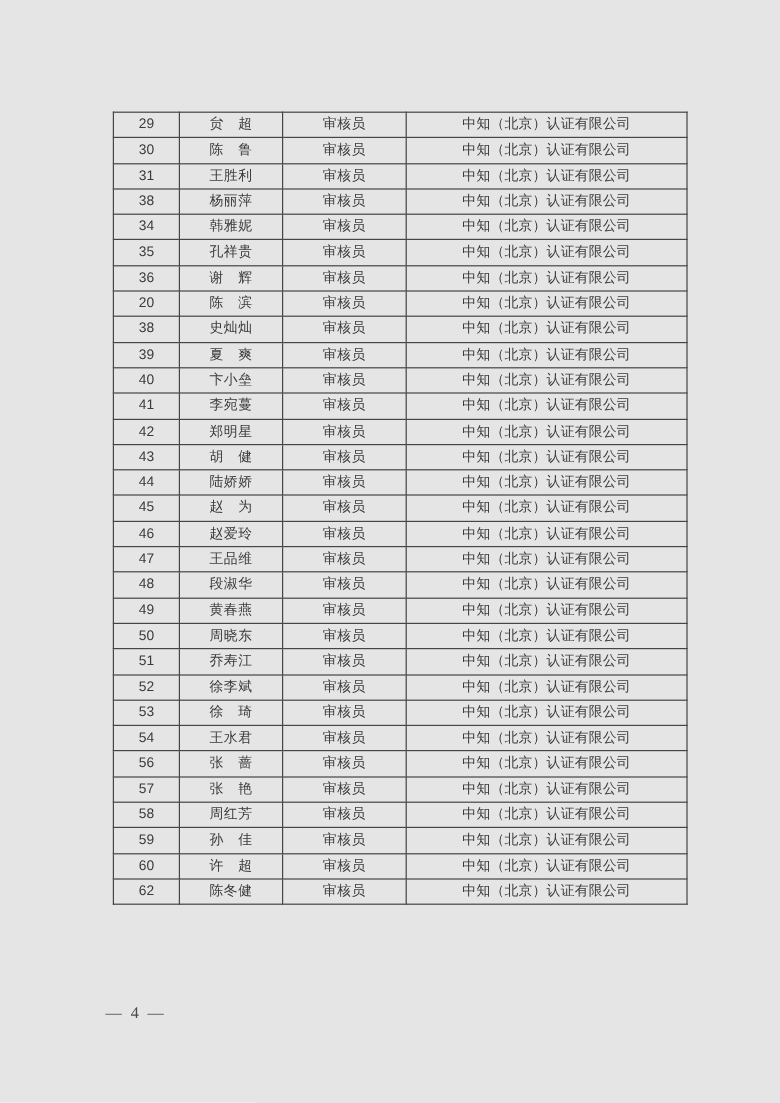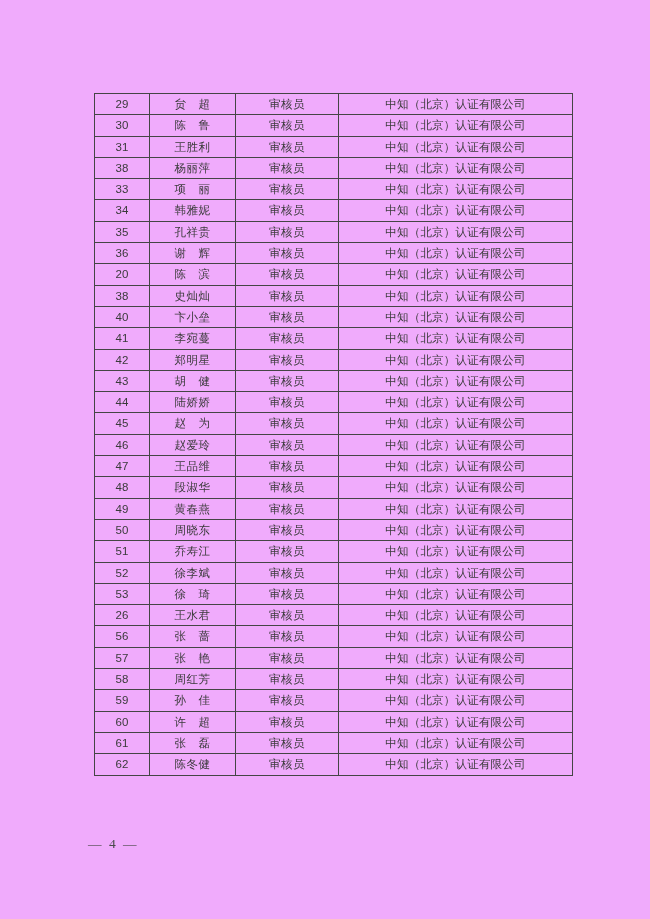--- a/index.html
+++ b/index.html
@@ -4,21 +4,21 @@
 <style>
   html, body {
     margin: 0;
     padding: 0;
     background: #ffffff;
   }
   .page {
     position: relative;
     width: 650px;
     height: 919px;
-    background: #f0abfc;
+    background: #e5e5e5;
     font-family: "Liberation Serif", "DejaVu Serif", serif;
     overflow: hidden;
   }
   table.roster {
     position: absolute;
     left: 94px;
     top: 93px;
     width: 474px;
     border-collapse: collapse;
     table-layout: fixed;
@@ -74,26 +74,20 @@
           <td class="col-role">审核员</td>
           <td class="col-company">中知（北京）认证有限公司</td>
         </tr>
         <tr>
           <td class="col-no">38</td>
           <td class="col-name">杨丽萍</td>
           <td class="col-role">审核员</td>
           <td class="col-company">中知（北京）认证有限公司</td>
         </tr>
         <tr>
-          <td class="col-no">33</td>
-          <td class="col-name">项　丽</td>
-          <td class="col-role">审核员</td>
-          <td class="col-company">中知（北京）认证有限公司</td>
-        </tr>
-        <tr>
           <td class="col-no">34</td>
           <td class="col-name">韩雅妮</td>
           <td class="col-role">审核员</td>
           <td class="col-company">中知（北京）认证有限公司</td>
         </tr>
         <tr>
           <td class="col-no">35</td>
           <td class="col-name">孔祥贵</td>
           <td class="col-role">审核员</td>
           <td class="col-company">中知（北京）认证有限公司</td>
@@ -110,20 +104,26 @@
           <td class="col-role">审核员</td>
           <td class="col-company">中知（北京）认证有限公司</td>
         </tr>
         <tr>
           <td class="col-no">38</td>
           <td class="col-name">史灿灿</td>
           <td class="col-role">审核员</td>
           <td class="col-company">中知（北京）认证有限公司</td>
         </tr>
         <tr>
+          <td class="col-no">39</td>
+          <td class="col-name">夏　爽</td>
+          <td class="col-role">审核员</td>
+          <td class="col-company">中知（北京）认证有限公司</td>
+        </tr>
+        <tr>
           <td class="col-no">40</td>
           <td class="col-name">卞小垒</td>
           <td class="col-role">审核员</td>
           <td class="col-company">中知（北京）认证有限公司</td>
         </tr>
         <tr>
           <td class="col-no">41</td>
           <td class="col-name">李宛蔓</td>
           <td class="col-role">审核员</td>
           <td class="col-company">中知（北京）认证有限公司</td>
@@ -194,21 +194,21 @@
           <td class="col-role">审核员</td>
           <td class="col-company">中知（北京）认证有限公司</td>
         </tr>
         <tr>
           <td class="col-no">53</td>
           <td class="col-name">徐　琦</td>
           <td class="col-role">审核员</td>
           <td class="col-company">中知（北京）认证有限公司</td>
         </tr>
         <tr>
-          <td class="col-no">26</td>
+          <td class="col-no">54</td>
           <td class="col-name">王水君</td>
           <td class="col-role">审核员</td>
           <td class="col-company">中知（北京）认证有限公司</td>
         </tr>
         <tr>
           <td class="col-no">56</td>
           <td class="col-name">张　蔷</td>
           <td class="col-role">审核员</td>
           <td class="col-company">中知（北京）认证有限公司</td>
         </tr>
@@ -230,26 +230,20 @@
           <td class="col-role">审核员</td>
           <td class="col-company">中知（北京）认证有限公司</td>
         </tr>
         <tr>
           <td class="col-no">60</td>
           <td class="col-name">许　超</td>
           <td class="col-role">审核员</td>
           <td class="col-company">中知（北京）认证有限公司</td>
         </tr>
         <tr>
-          <td class="col-no">61</td>
-          <td class="col-name">张　磊</td>
-          <td class="col-role">审核员</td>
-          <td class="col-company">中知（北京）认证有限公司</td>
-        </tr>
-        <tr>
           <td class="col-no">62</td>
           <td class="col-name">陈冬健</td>
           <td class="col-role">审核员</td>
           <td class="col-company">中知（北京）认证有限公司</td>
         </tr>
       </tbody>
   </table>
 
   <div class="footer">— 4 —</div>
 

